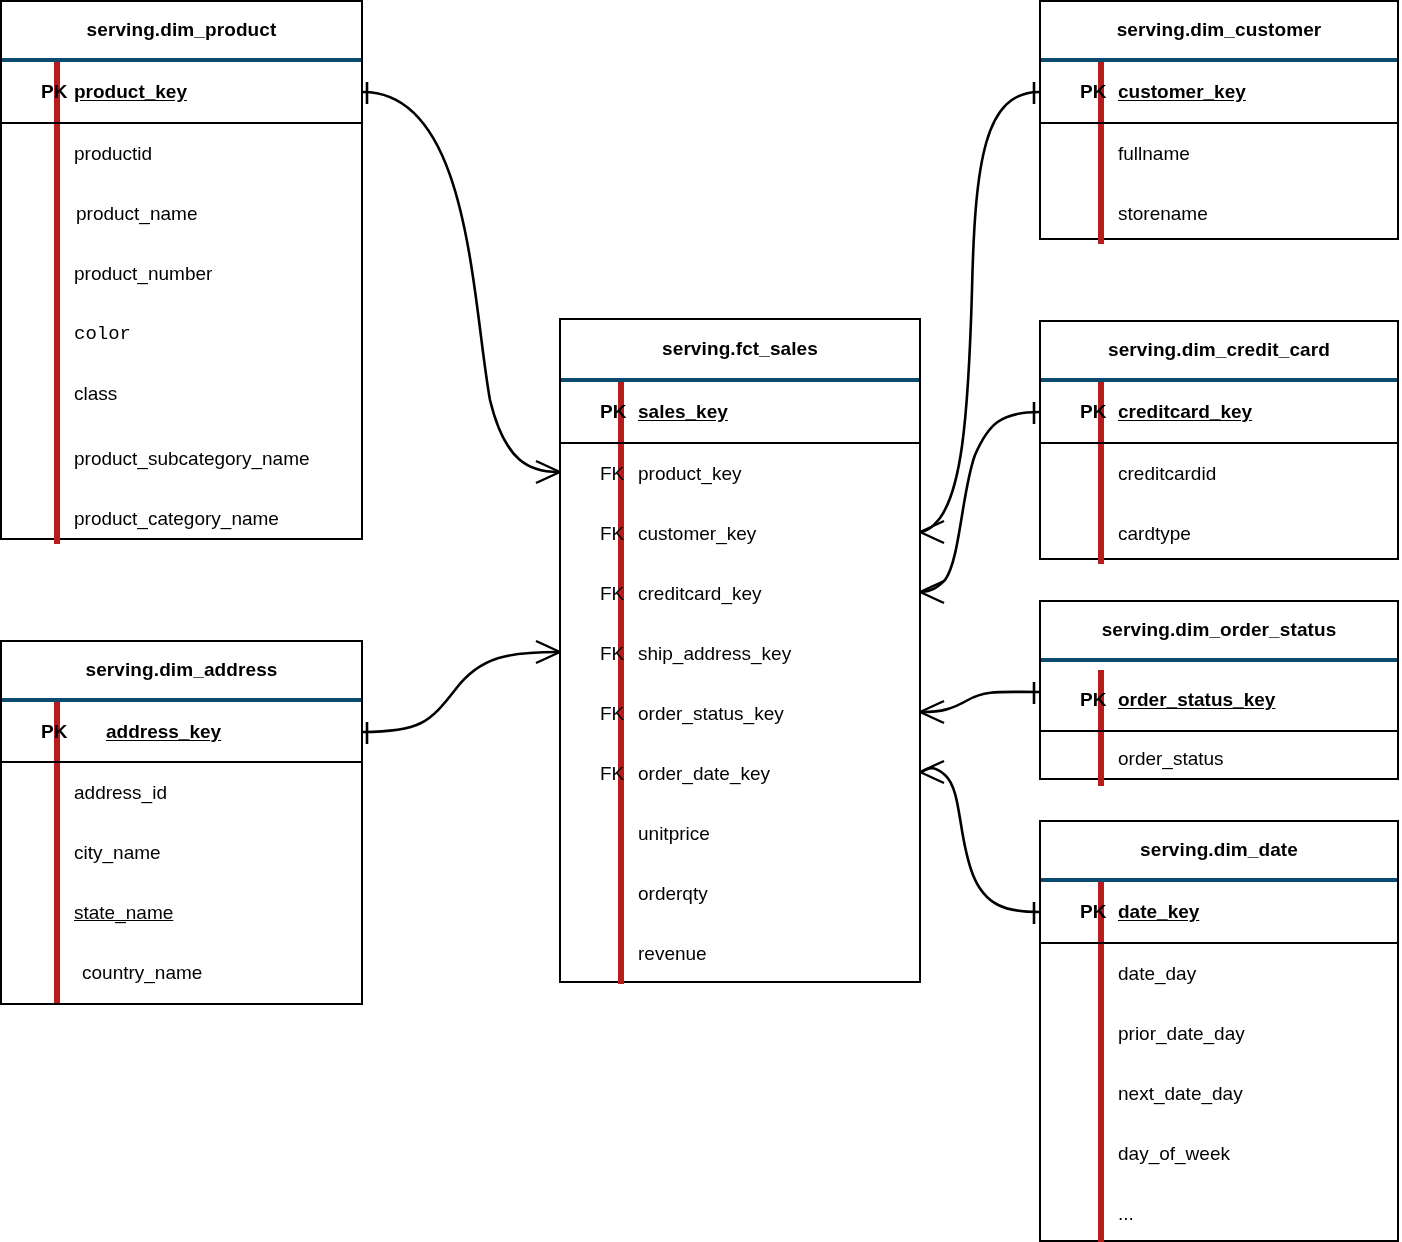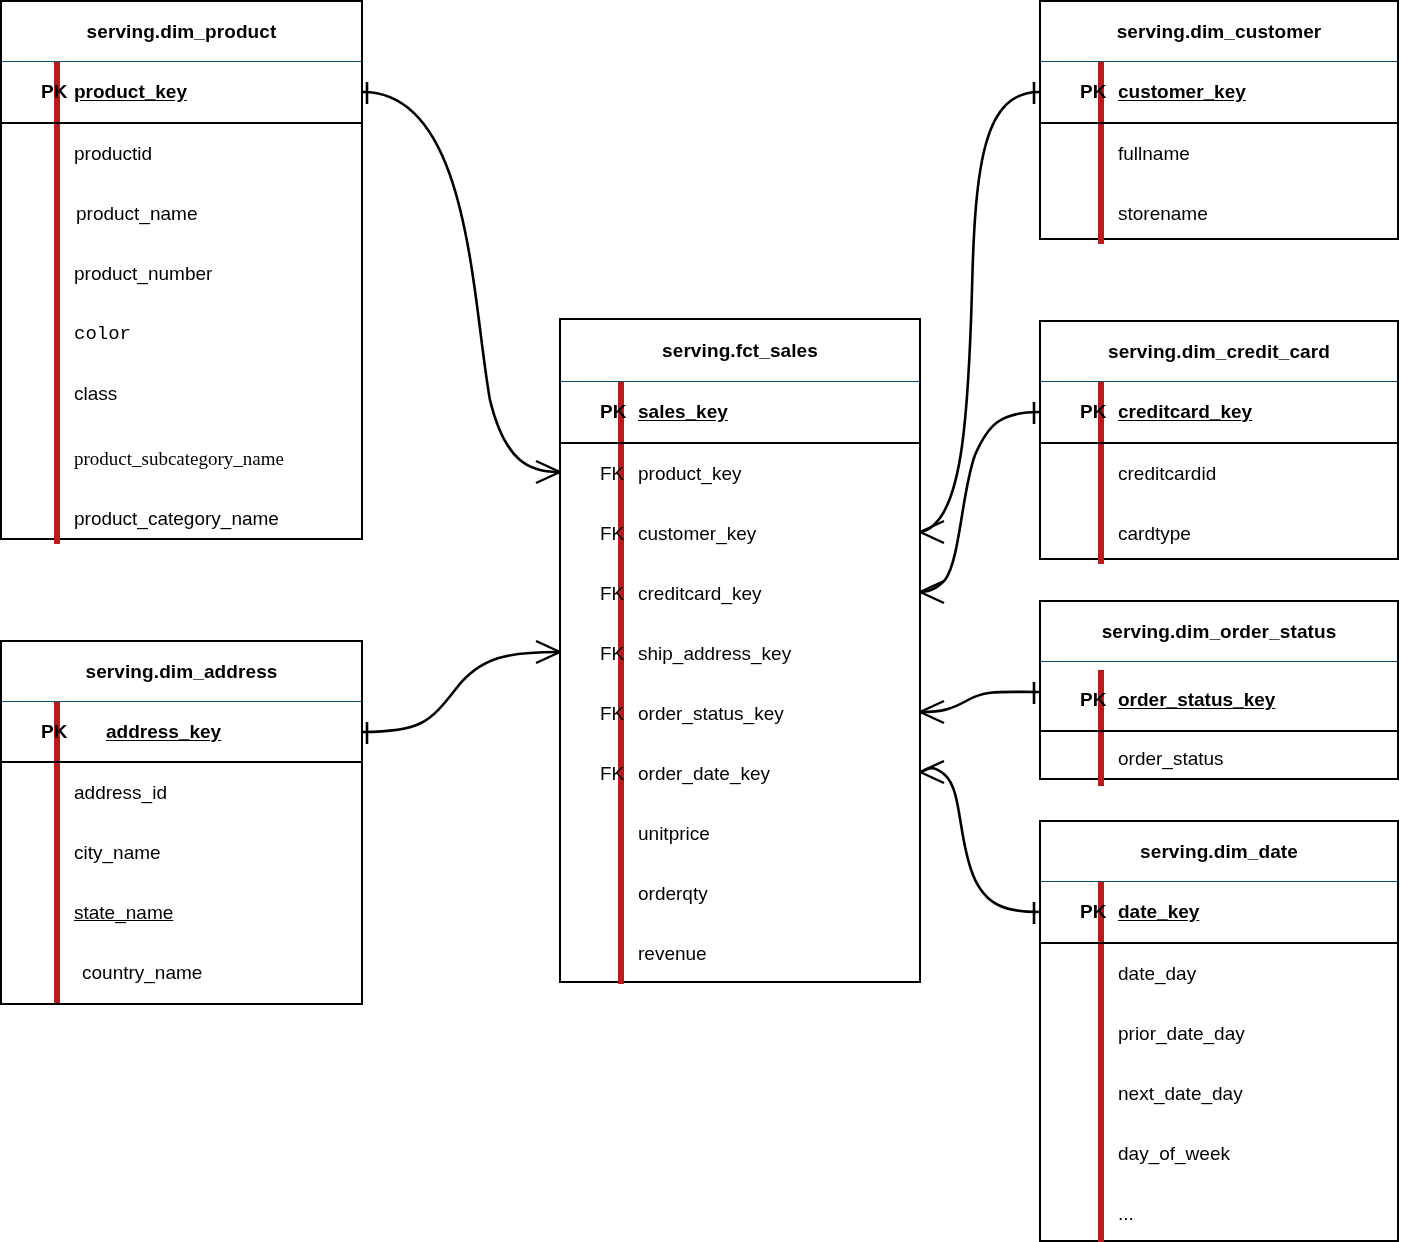--- a/index.html
+++ b/index.html
@@ -33,21 +33,21 @@
   }
   .entity-header {
     box-sizing: border-box;
     flex: 0 0 auto;
     display: flex;
     align-items: center;
     justify-content: center;
     font-weight: bold;
     font-size: 19px;
     color: #000000;
-    border-bottom: 1px solid #0c4a6e;
+    border-bottom: 4px solid #0c4a6e;
     letter-spacing: 0.1px;
   }
   .entity-body {
     flex: 1 1 auto;
     display: flex;
     flex-direction: column;
   }
   .pk-block {
     box-sizing: border-box;
     display: flex;
@@ -175,21 +175,21 @@
         </div>
       </div>
       <div class="attr-block">
         <div class="keycol" style="width:58px;"></div>
         <div class="valcol">
           <div class="rowcell" style="height:60px;">productid</div>
           <div class="rowcell" style="height:60px;padding-left:16px;">product_name</div>
           <div class="rowcell" style="height:60px;">product_number</div>
           <div class="rowcell" style="height:60px;font-family:Liberation Mono, monospace;">color</div>
           <div class="rowcell" style="height:60px;">class</div>
-          <div class="rowcell wrapcell" style="height:70px; font-family:Liberation Serif, serif;">product_subcategory_name</div>
+          <div class="rowcell wrapcell" style="height:70px; ">product_subcategory_name</div>
           <div class="rowcell" style="height:50px;">product_category_name</div>
           <div class="spacer"></div>
         </div>
       </div>
     </div>
   </div>
 
   <div class="entity" style="left:0px; top:640px; width:363px; height:365px;">
     <div class="entity-header" style="height:60px;">serving.dim_address</div>
     <div class="entity-body">

